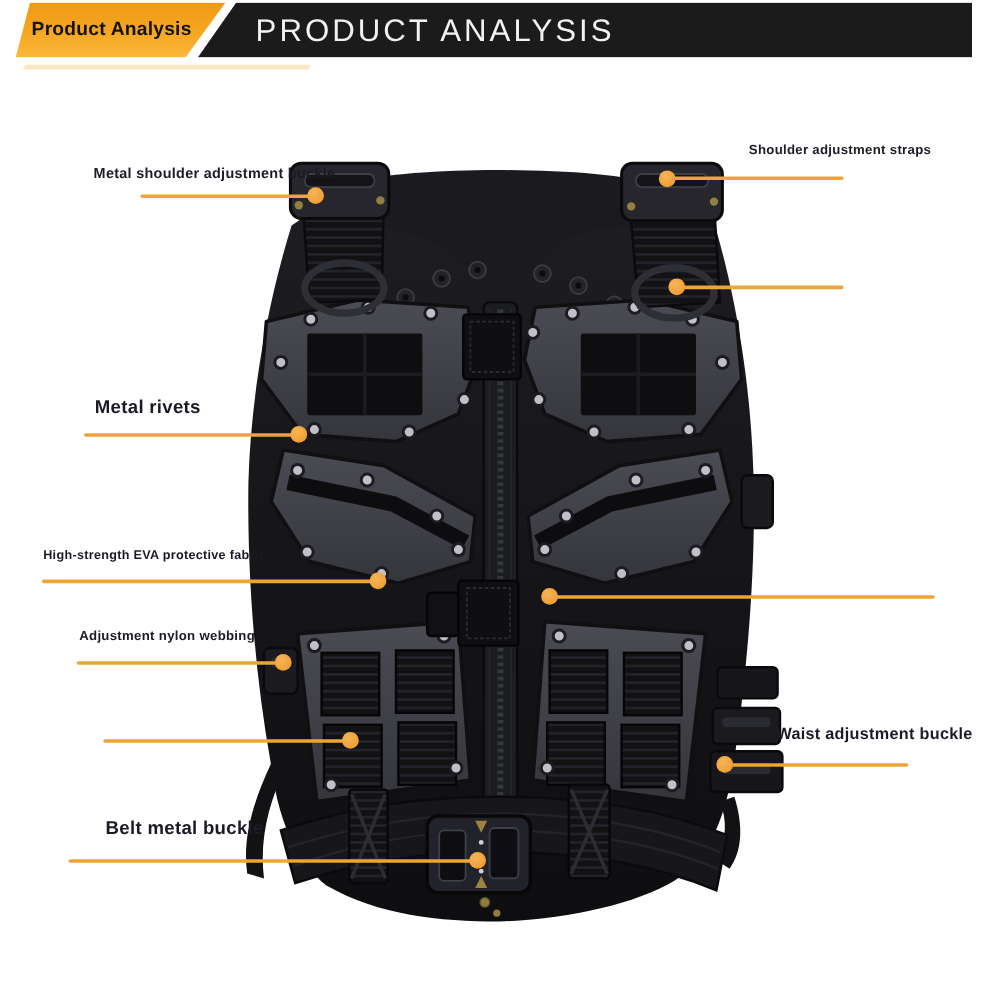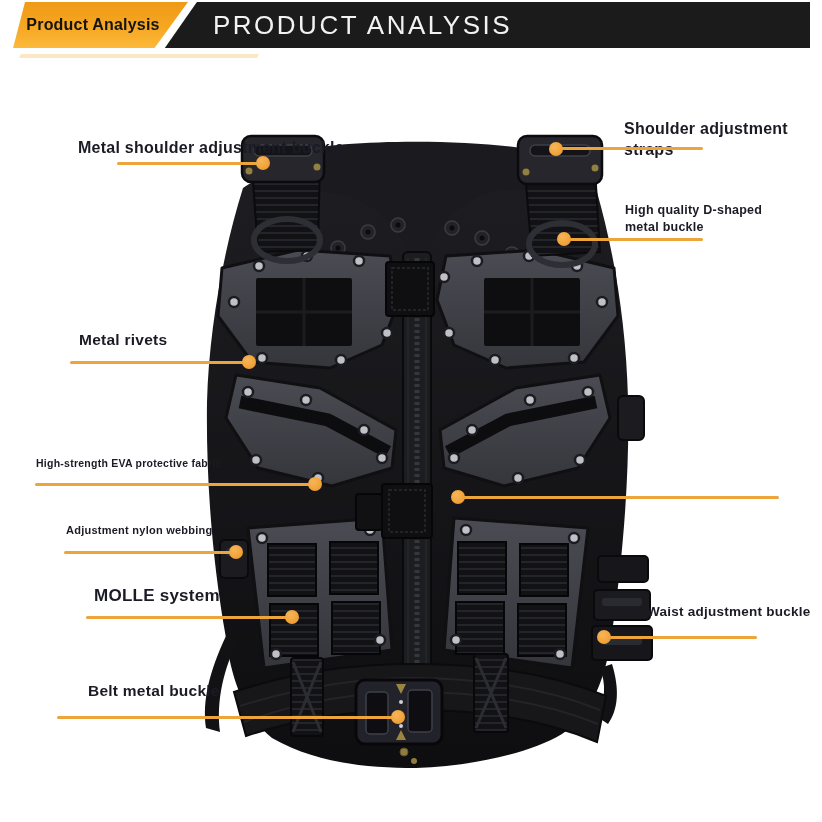--- a/index.html
+++ b/index.html
@@ -32,22 +32,22 @@
   #stage{position:absolute;left:0;top:0;width:822px;height:822px;}
   svg.vest{position:absolute;left:0;top:0;}
   
   .co-label{
     position:absolute;color:#1b1b26;font-weight:700;white-space:pre-line;line-height:1.32;
     letter-spacing:0.25px;
   }
   .lead{position:absolute;height:2.5px;background:#eca43b;border-radius:2px;}
   .dot{position:absolute;width:14px;height:14px;border-radius:50%;
        background:radial-gradient(circle at 38% 35%,#f7b558 0%,#f2a43c 55%,#e2922c 100%);}
-  #l0{left:62px;top:137px;font-size:16px;padding-left:16px;}   #ln0{left:117px;top:162px;width:146px;} #d0{left:256px;top:156px;}
-  #l1{left:624px;top:118px;font-size:16px;}    #ln1{left:556px;top:147px;width:147px;} #d1{left:549px;top:142px;}
+  #l0{left:62px;top:137px;font-size:12px;padding-left:16px;}   #ln0{left:117px;top:162px;width:146px;} #d0{left:256px;top:156px;}
+  #l1{left:624px;top:118px;font-size:11px;}    #ln1{left:556px;top:147px;width:147px;} #d1{left:549px;top:142px;}
   #l2{left:625px;top:202px;font-size:12.5px;}  #ln2{left:564px;top:238px;width:139px;} #d2{left:557px;top:232px;}
   #l3{left:79px;top:330px;font-size:15.5px;}   #ln3{left:70px;top:361px;width:179px;}  #d3{left:242px;top:355px;}
   #l4{left:36px;top:457px;font-size:10.5px;}   #ln4{left:35px;top:483px;width:280px;}  #d4{left:308px;top:477px;}
   #l5{left:623px;top:457px;font-size:12.5px;}  #ln5{left:458px;top:496px;width:321px;} #d5{left:451px;top:490px;}
   #l6{left:66px;top:523px;font-size:11px;}     #ln6{left:64px;top:551px;width:172px;}  #d6{left:229px;top:545px;}
   #l7{left:94px;top:585px;font-size:17px;}     #ln7{left:86px;top:616px;width:206px;}  #d7{left:285px;top:610px;}
   #l8{left:647px;top:603px;font-size:13.5px;}  #ln8{left:604px;top:636px;width:153px;} #d8{left:597px;top:630px;}
   #l9{left:88px;top:681px;font-size:15.5px;}   #ln9{left:57px;top:716px;width:341px;}  #d9{left:391px;top:710px;}
 </style>
 </head>
@@ -263,41 +263,38 @@
     </svg>
 
     <div class="co-label" id="l0">Metal shoulder adjustment buckle</div>
     <div class="lead" id="ln0"></div>
     <div class="dot" id="d0"></div>
 
     <div class="co-label" id="l1">Shoulder adjustment straps</div>
     <div class="lead" id="ln1"></div>
     <div class="dot" id="d1"></div>
 
-    <div class="co-label" id="l2">High quality D-shaped
-metal buckle</div>
     <div class="lead" id="ln2"></div>
     <div class="dot" id="d2"></div>
 
     <div class="co-label" id="l3">Metal rivets</div>
     <div class="lead" id="ln3"></div>
     <div class="dot" id="d3"></div>
 
     <div class="co-label" id="l4">High-strength EVA protective fabric</div>
     <div class="lead" id="ln4"></div>
     <div class="dot" id="d4"></div>
 
     <div class="lead" id="ln5"></div>
     <div class="dot" id="d5"></div>
 
     <div class="co-label" id="l6">Adjustment nylon webbing</div>
     <div class="lead" id="ln6"></div>
     <div class="dot" id="d6"></div>
 
-    <div class="co-label" id="l7">MOLLE system</div>
     <div class="lead" id="ln7"></div>
     <div class="dot" id="d7"></div>
 
     <div class="co-label" id="l8">Waist adjustment buckle</div>
     <div class="lead" id="ln8"></div>
     <div class="dot" id="d8"></div>
 
     <div class="co-label" id="l9">Belt metal buckle</div>
     <div class="lead" id="ln9"></div>
     <div class="dot" id="d9"></div>

